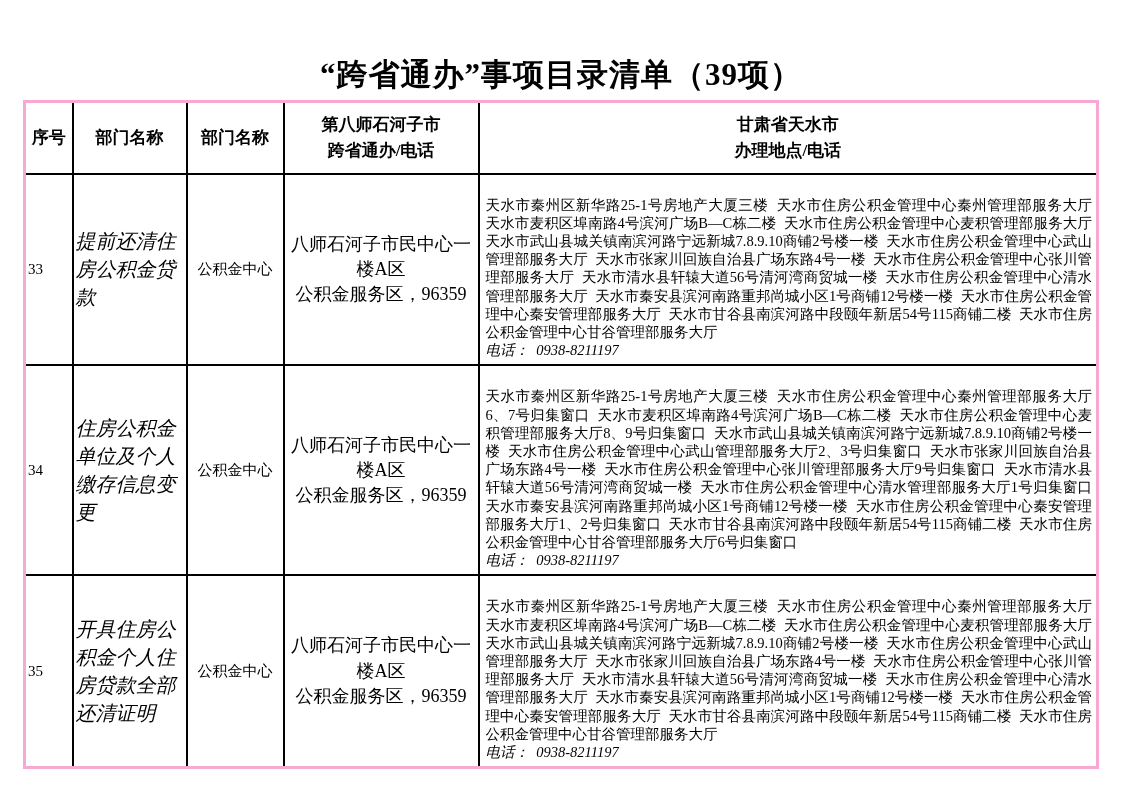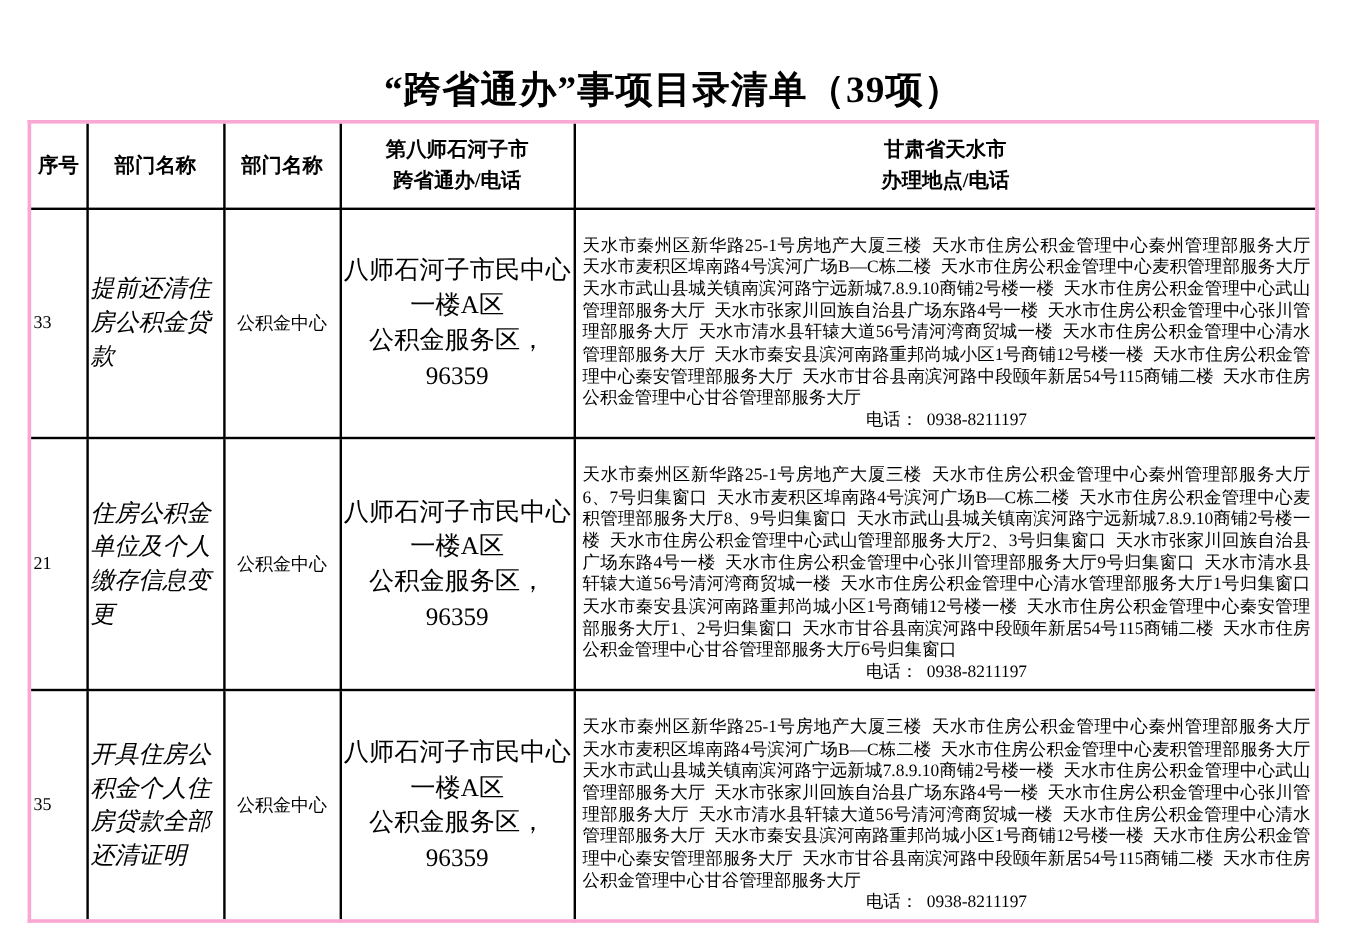--- a/index.html
+++ b/index.html
@@ -54,41 +54,42 @@
     padding: 2px 2px;
     font-style: italic;
   }
   td.dept-cell {
     text-align: center;
     font-size: 15px;
     padding: 2px;
   }
   td.office-cell {
     text-align: center;
-    font-size: 21px;
+    font-size: 18px;
     line-height: 1.4;
     white-space: pre-line;
     padding: 2px;
   }
   td.addr-cell {
     padding: 5px 4px 5px 6px;
   }
   .addr-text {
     font-size: 14.5px;
     line-height: 18.2px;
     text-align: justify;
     white-space: pre-wrap;
     word-break: break-all;
     margin-top: 16px;
   }
   .phone-text {
     font-size: 14.5px;
     line-height: 18.2px;
-    text-align: center;
+    text-align: left;
     white-space: pre;
+    font-style: italic;
   }
   tr.header-row { height: 72px; }
   tr.row-33 { height: 181px; }
   tr.row-34 { height: 195px; }
   tr.row-35 { height: 172px; }
 </style>
 </head>
 <body>
 
 <div class="page">
@@ -120,21 +121,21 @@
         <td class="dept-cell">公积金中心</td>
         <td class="office-cell">八师石河子市民中心一楼A区
 公积金服务区，96359</td>
         <td class="addr-cell">
           <div class="addr-text">天水市秦州区新华路25-1号房地产大厦三楼  天水市住房公积金管理中心秦州管理部服务大厅  天水市麦积区埠南路4号滨河广场B—C栋二楼  天水市住房公积金管理中心麦积管理部服务大厅  天水市武山县城关镇南滨河路宁远新城7.8.9.10商铺2号楼一楼  天水市住房公积金管理中心武山管理部服务大厅  天水市张家川回族自治县广场东路4号一楼  天水市住房公积金管理中心张川管理部服务大厅  天水市清水县轩辕大道56号清河湾商贸城一楼  天水市住房公积金管理中心清水管理部服务大厅  天水市秦安县滨河南路重邦尚城小区1号商铺12号楼一楼  天水市住房公积金管理中心秦安管理部服务大厅  天水市甘谷县南滨河路中段颐年新居54号115商铺二楼  天水市住房公积金管理中心甘谷管理部服务大厅</div>
           <div class="phone-text">电话：  0938-8211197</div>
         </td>
       </tr>
 
       <tr class="row-34">
-        <td class="seq-cell">21</td>
+        <td class="seq-cell">34</td>
         <td class="item-cell">住房公积金单位及个人缴存信息变更</td>
         <td class="dept-cell">公积金中心</td>
         <td class="office-cell">八师石河子市民中心一楼A区
 公积金服务区，96359</td>
         <td class="addr-cell">
           <div class="addr-text">天水市秦州区新华路25-1号房地产大厦三楼  天水市住房公积金管理中心秦州管理部服务大厅6、7号归集窗口  天水市麦积区埠南路4号滨河广场B—C栋二楼  天水市住房公积金管理中心麦积管理部服务大厅8、9号归集窗口  天水市武山县城关镇南滨河路宁远新城7.8.9.10商铺2号楼一楼  天水市住房公积金管理中心武山管理部服务大厅2、3号归集窗口  天水市张家川回族自治县广场东路4号一楼  天水市住房公积金管理中心张川管理部服务大厅9号归集窗口  天水市清水县轩辕大道56号清河湾商贸城一楼  天水市住房公积金管理中心清水管理部服务大厅1号归集窗口  天水市秦安县滨河南路重邦尚城小区1号商铺12号楼一楼  天水市住房公积金管理中心秦安管理部服务大厅1、2号归集窗口  天水市甘谷县南滨河路中段颐年新居54号115商铺二楼  天水市住房公积金管理中心甘谷管理部服务大厅6号归集窗口</div>
           <div class="phone-text">电话：  0938-8211197</div>
         </td>
       </tr>
 

